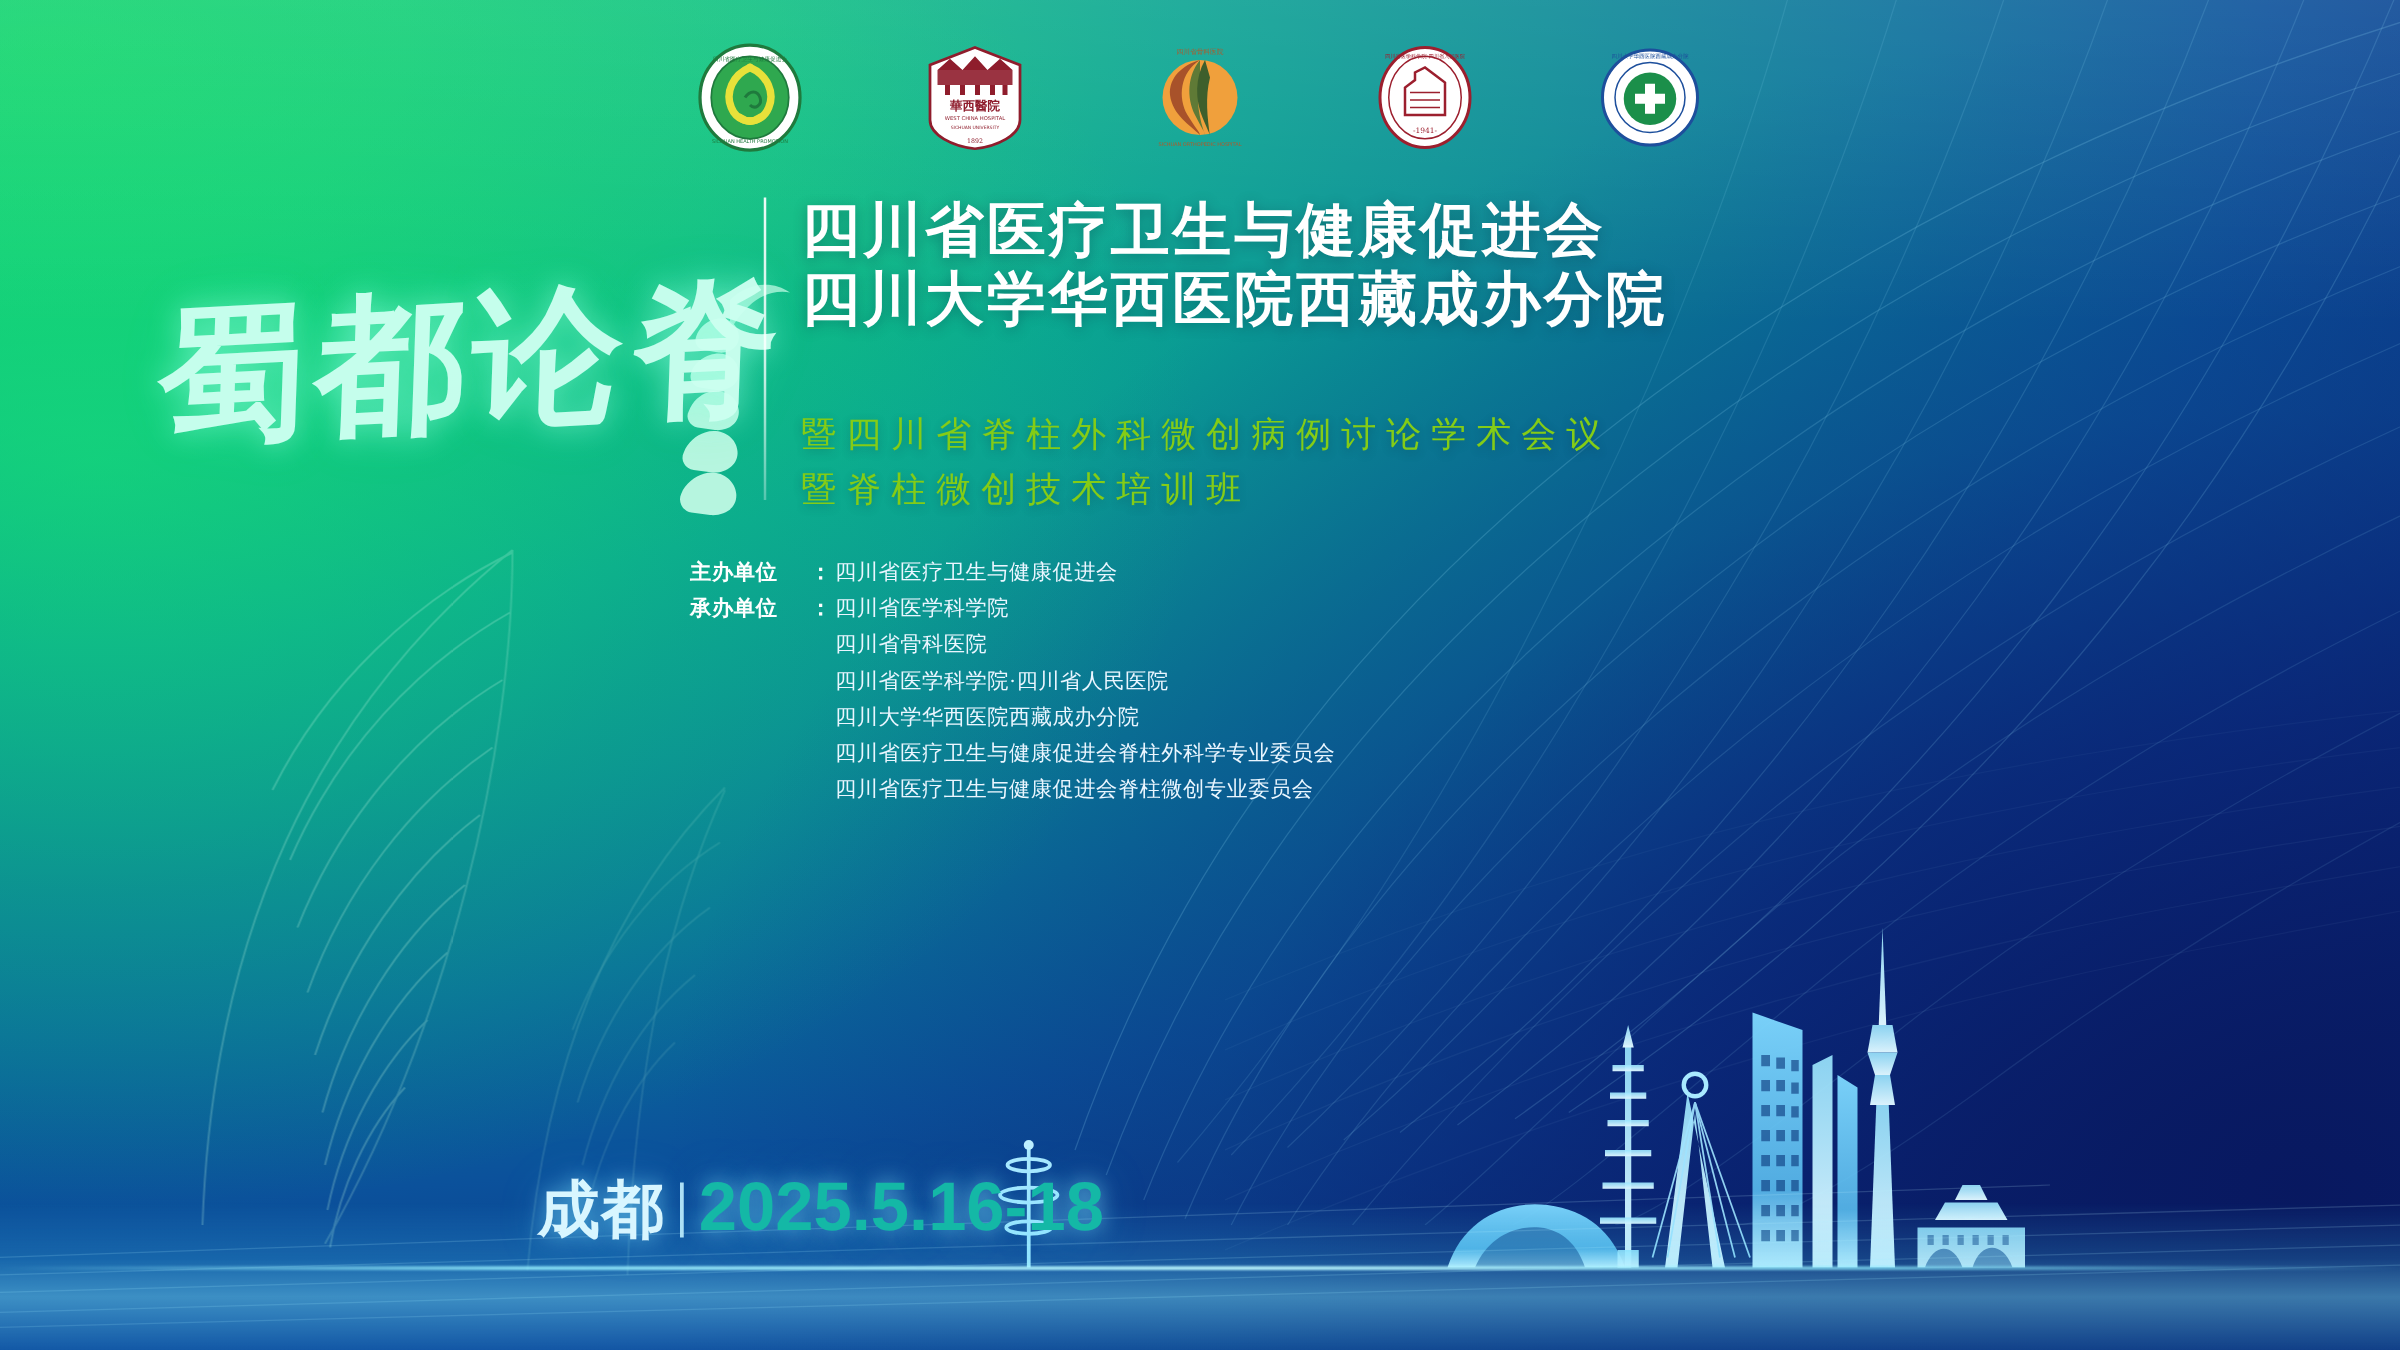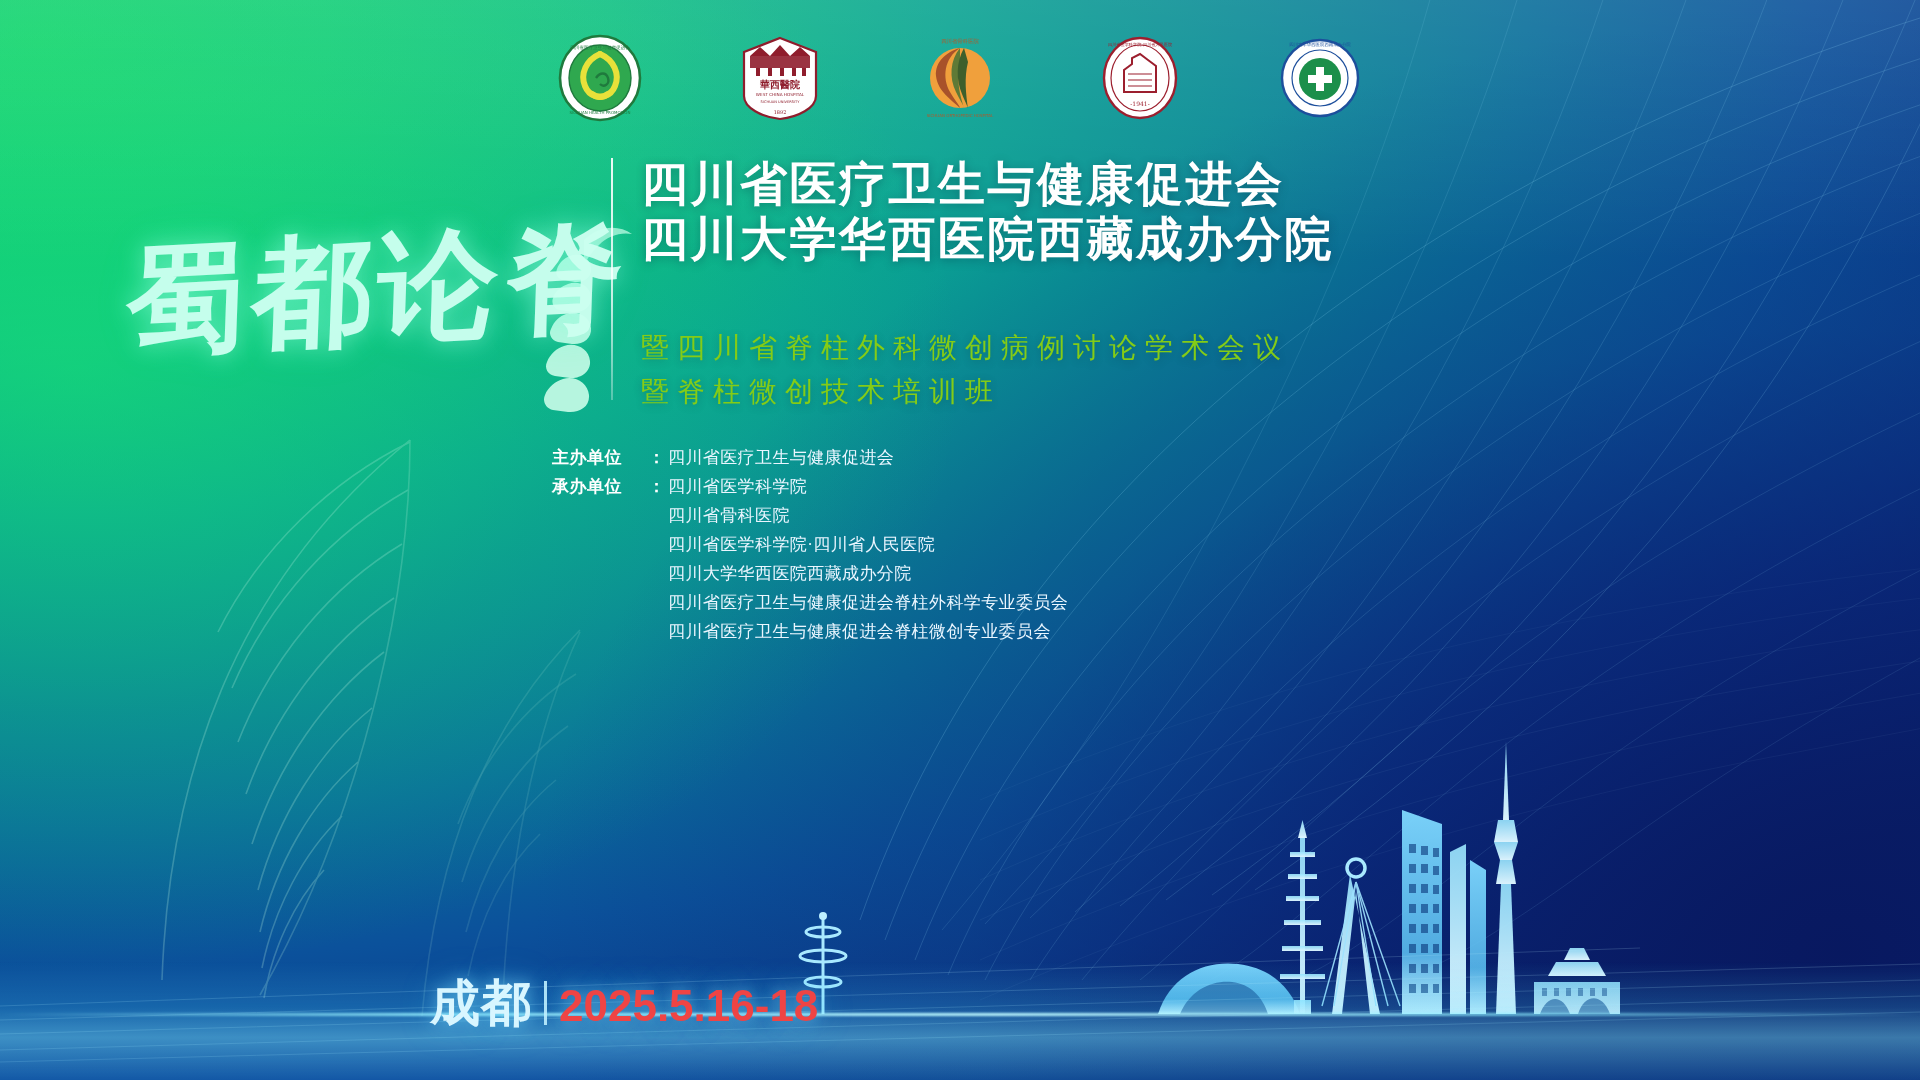--- a/index.html
+++ b/index.html
@@ -105,33 +105,33 @@
   .ocolon{ color:#ffffff; font-weight:700; font-size:17px; margin-right:3px; }
   .oval{
     color:#eaf6ff; font-weight:400; font-size:17px; letter-spacing:.4px;
     white-space:nowrap;
   }
   .orow.indent .olabel{ visibility:hidden; }
 
   
   .datebar{
     position:absolute; left:430px; top:938px;
-    display:flex; align-items:flex-end; gap:0;margin-top:40px;
+    display:flex; align-items:flex-end; gap:0;
   }
   .city{
     font-size:50px; font-weight:700; color:#d8f6ff; letter-spacing:1px;
     text-shadow:0 0 16px rgba(130,230,255,.6), 0 0 34px rgba(80,200,255,.35);
     line-height:1;
   }
   .vbar{
     display:inline-block; width:3px; height:44px; margin:0 12px 3px 12px;
     background:#bfefff; opacity:.9;
   }
   .dates{
-    font-size:44px; font-weight:700; color:#ef4444; letter-spacing:0px;
+    font-size:55px; font-weight:700; color:#14b8a6; letter-spacing:0px;
     text-shadow:0 0 16px rgba(130,230,255,.6), 0 0 36px rgba(80,200,255,.35);
     line-height:1;
   }
 
   
   .skyline{ position:absolute; right:300px; bottom:56px; width:470px; height:300px; }
   .skyline svg{ width:100%; height:100%; display:block; }
   .caduceus{ position:absolute; left:790px; bottom:62px; width:66px; height:110px; }
 </style>
 </head>

